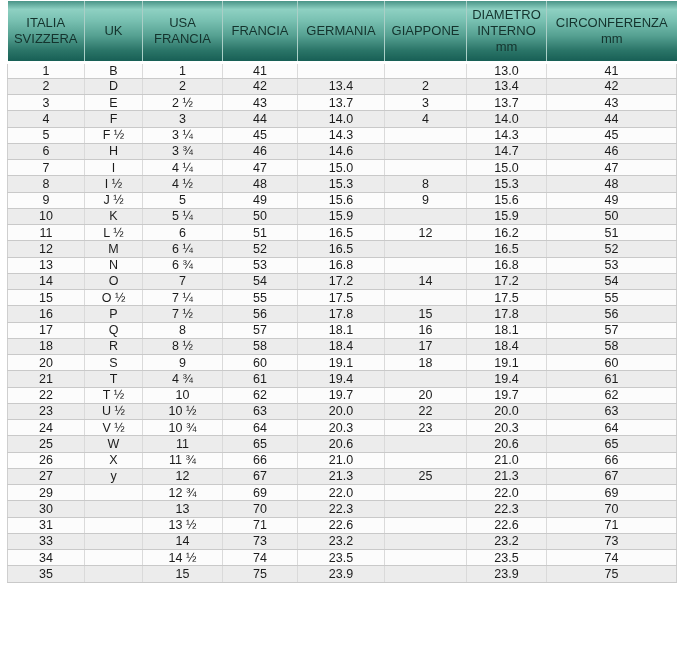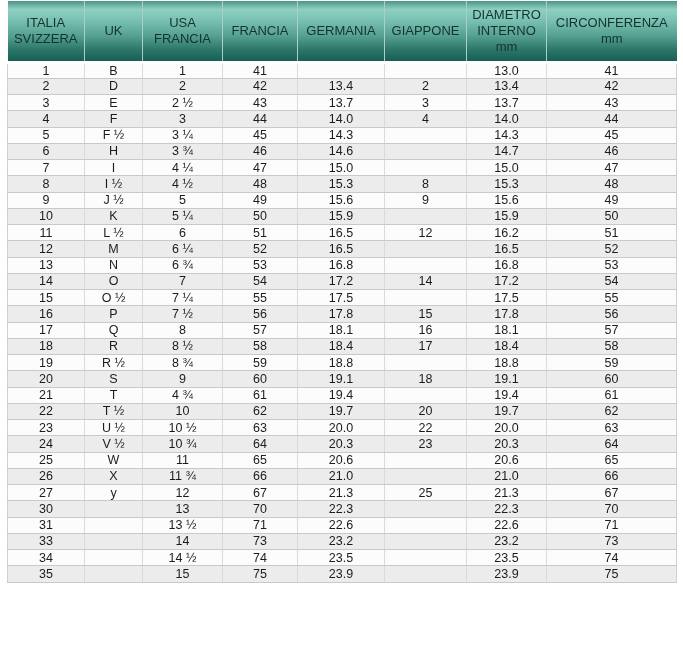--- a/index.html
+++ b/index.html
@@ -292,30 +292,20 @@
             <td>18</td>
             <td>R</td>
             <td>8 ½</td>
             <td>58</td>
             <td>18.4</td>
             <td>17</td>
             <td>18.4</td>
             <td>58</td>
           </tr>
           <tr>
-            <td>19</td>
-            <td>R ½</td>
-            <td>8 ¾</td>
-            <td>59</td>
-            <td>18.8</td>
-            <td></td>
-            <td>18.8</td>
-            <td>59</td>
-          </tr>
-          <tr>
             <td>20</td>
             <td>S</td>
             <td>9</td>
             <td>60</td>
             <td>19.1</td>
             <td>18</td>
             <td>19.1</td>
             <td>60</td>
           </tr>
           <tr>
@@ -382,20 +372,30 @@
             <td>27</td>
             <td>y</td>
             <td>12</td>
             <td>67</td>
             <td>21.3</td>
             <td>25</td>
             <td>21.3</td>
             <td>67</td>
           </tr>
           <tr>
+            <td>29</td>
+            <td></td>
+            <td>12 ¾</td>
+            <td>69</td>
+            <td>22.0</td>
+            <td></td>
+            <td>22.0</td>
+            <td>69</td>
+          </tr>
+          <tr>
             <td>30</td>
             <td></td>
             <td>13</td>
             <td>70</td>
             <td>22.3</td>
             <td></td>
             <td>22.3</td>
             <td>70</td>
           </tr>
           <tr>

